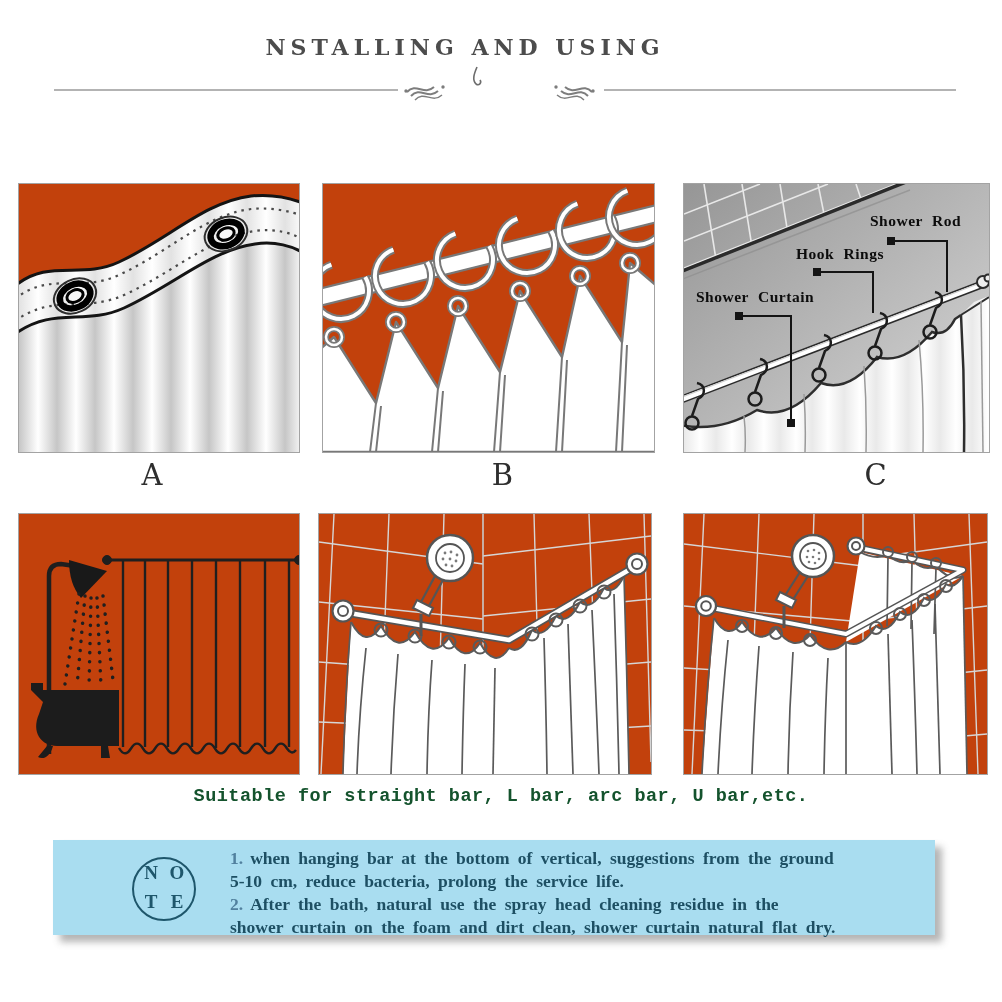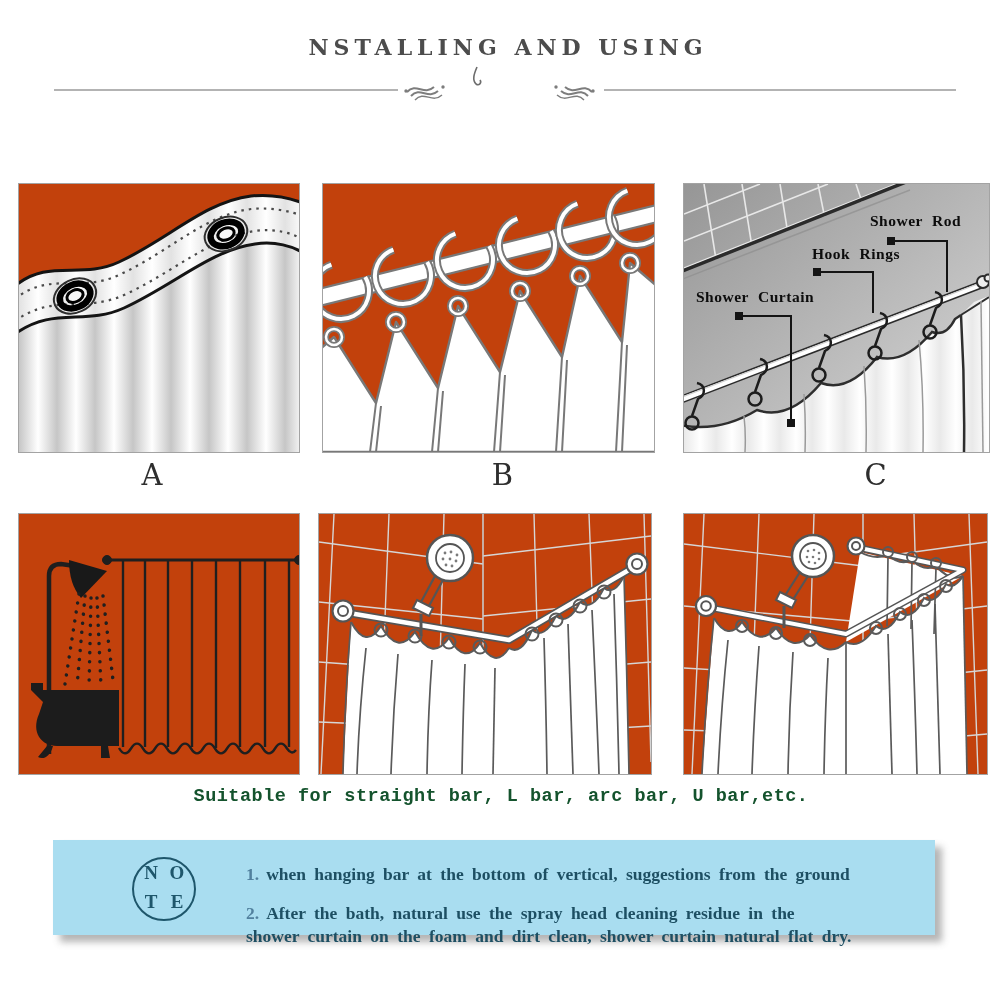--- a/index.html
+++ b/index.html
@@ -1,20 +1,20 @@
 <!DOCTYPE html>
 <html><head>
 <meta charset="utf-8">
 <style>
   html,body{margin:0;padding:0;background:#fff;}
   #page{position:relative;width:1002px;height:1002px;background:#fff;overflow:hidden;
         font-family:"DejaVu Serif","Liberation Serif",serif;}
   
   #title{position:absolute;left:0;top:34px;width:930px;text-align:center;
-         font-size:22px;font-weight:700;letter-spacing:5px;color:#4c4c4c;padding-left:43px;}
+         font-size:22px;font-weight:700;letter-spacing:5px;color:#4c4c4c;}
   .divline{position:absolute;top:89px;height:2px;background:#b3b3b3;}
   #divleft{left:54px;width:344px;}
   #divright{left:604px;width:352px;}
   .orn{position:absolute;top:78px;width:46px;height:26px;}
   #orn1{left:402px;}
   #orn2{left:551px;}
   #flourish{position:absolute;left:468px;top:66px;width:18px;height:22px;}
   
   .panel{position:absolute;border:1px solid #a3a3a3;background:#c2410c;box-sizing:border-box;}
   #pA{left:18px;top:183px;width:282px;height:270px;}
@@ -28,38 +28,38 @@
   .letter{position:absolute;top:458px;font-size:29px;color:#2e2e2e;font-weight:400;
           font-family:"DejaVu Serif",serif;text-align:center;}
   #letA{left:18px;width:282px;transform:translateX(-7px);}
   #letB{left:322px;width:333px;transform:translateX(14px);}
   #letC{left:683px;width:307px;transform:translateX(39px);}
   
   .clabel{position:absolute;font-family:"Liberation Serif","DejaVu Serif",serif;
           font-weight:700;font-size:15.5px;color:#0c0c0c;letter-spacing:.5px;
           word-spacing:5px;white-space:nowrap;}
   #lblRod{left:186px;top:28px;}
-  #lblRings{left:112px;top:61px;margin-left:16px;}
+  #lblRings{left:112px;top:61px;}
   #lblCurtain{left:12px;top:104px;}
   
   #caption{position:absolute;left:0;top:786px;width:1002px;text-align:center;
            font-family:"Liberation Mono","DejaVu Sans Mono",monospace;
            font-weight:700;font-size:18.5px;letter-spacing:.5px;color:#14532d;}
   
   #notebox{position:absolute;left:53px;top:840px;width:882px;height:95px;
            box-shadow:7px 7px 7px rgba(90,90,90,.45);}
   #badge{position:absolute;left:79px;top:17px;width:60px;height:60px;border-radius:50%;
          border:2.5px solid #1e566b;display:grid;grid-template-columns:26px 26px;
          grid-template-rows:29px 29px;justify-content:center;align-content:center;}
   #badge span{font-family:"Liberation Serif",serif;font-weight:700;font-size:19px;
               line-height:26px;text-align:center;color:#1e566b;}
   #notetext{position:absolute;left:177px;top:7px;width:700px;
             font-family:"Liberation Serif","DejaVu Serif",serif;font-weight:700;
             font-size:17.5px;line-height:23px;color:#1d4f63;word-spacing:4px;}
-  #notetext p{margin:16px;}
+  #notetext p{margin:0;}
   .num{color:#51809e;margin-right:7px;}
 </style>
 </head>
 <body>
 
 <div id="page">
 
   <div id="title">NSTALLING AND USING</div>
   <svg id="flourish" viewBox="0 0 18 22">
     <path d="M9,1 C6,8 4,14 8,18 C11,20 14,17 12,14" fill="none" stroke="#6d6d6d" stroke-width="1.6"></path>
@@ -432,18 +432,18 @@
   <div id="caption">Suitable for straight bar, L bar, arc bar, U bar,etc.</div>
 
   <div id="notebox" style="background: rgb(169, 221, 240);">
     <div id="badge">
       <span>N</span>
       <span>O</span>
       <span>T</span>
       <span>E</span>
     </div>
     <div id="notetext" style="color: rgb(29, 79, 99);">
-      <p><span class="num">1.</span><span>when hanging bar at the bottom of vertical, suggestions from the ground</span><br></p>
+      <p><span class="num">1.</span><span>when hanging bar at the bottom of vertical, suggestions from the ground</span><br><span>5-10 cm, reduce bacteria, prolong the service life.</span></p>
       <p><span class="num">2.</span><span>After the bath, natural use the spray head cleaning residue in the</span><br><span>shower curtain on the foam and dirt clean, shower curtain natural flat dry.</span></p>
     </div>
   </div>
 
 </div>
 
 </body></html>

